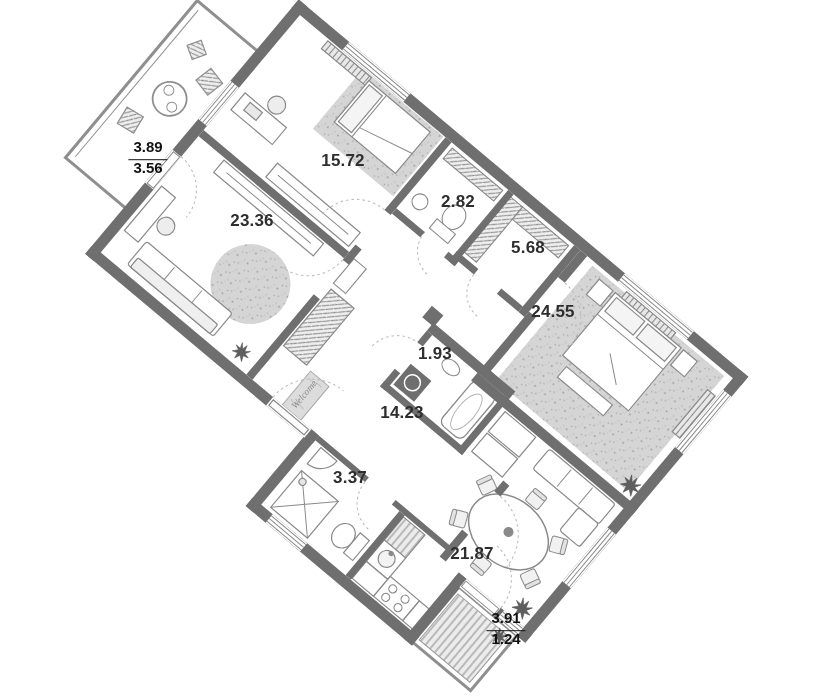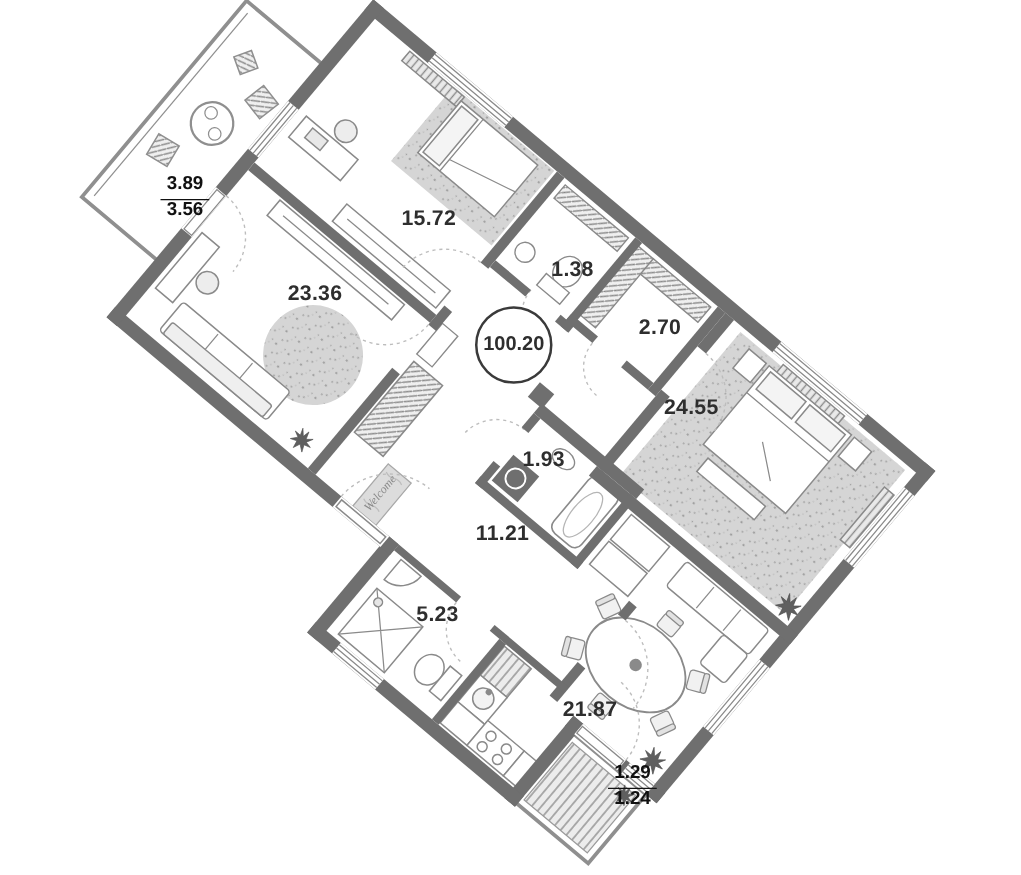--- a/index.html
+++ b/index.html
@@ -1,20 +1,20 @@
 <!DOCTYPE html>
 <html><head>
 <meta charset="utf-8">
 <style>
   html,body{margin:0;padding:0;background:#fff;}
   #stage{position:relative;width:817px;height:700px;background:#fff;overflow:hidden;
          font-family:"Liberation Sans",sans-serif;}
   svg{position:absolute;left:0;top:0;}
   .lbl{position:absolute;transform:translate(-50%,-50%);
-       font:600 17px "Liberation Sans",sans-serif;color:#2e2e2e;letter-spacing:.2px;white-space:nowrap;margin-top:14px;}
+       font:600 17px "Liberation Sans",sans-serif;color:#2e2e2e;letter-spacing:.2px;white-space:nowrap;}
   .frac{position:absolute;transform:translate(-50%,-50%);text-align:center;
         font:600 15px "Liberation Sans",sans-serif;color:#111;line-height:1.12;}
   .frac .top{display:inline-block;border-bottom:1.6px solid #111;padding:0 5px 3px;}
   .frac .bot{display:block;}
   .badge{position:absolute;left:380px;top:245px;width:62px;height:62px;box-sizing:border-box;
          border:2.6px solid #3a3a3a;border-radius:50%;background:#fff;
          display:flex;align-items:center;justify-content:center;
          font:600 16px "Liberation Sans",sans-serif;color:#2e2e2e;}
 </style>
 </head>
@@ -286,31 +286,28 @@
     </g>
   </g>
 </svg>
 
   <div class="frac" style="left:148px;top:158px">
     <span class="top">3.89</span>
     <span class="bot">3.56</span>
   </div>
 
   <div class="lbl" style="left:343px;top:161px">15.72</div>
-  <div class="lbl" style="left:458px;top:202px">1.38</div>
-  <div class="lbl" style="left:528px;top:248px">2.70</div>
+  <div class="lbl" style="left:458px;top:202px">2.82</div>
+  <div class="lbl" style="left:528px;top:248px">5.68</div>
   <div class="lbl" style="left:553px;top:312px">24.55</div>
   <div class="lbl" style="left:252px;top:221px">23.36</div>
   <div class="lbl" style="left:435px;top:354px">1.93</div>
-  <div class="lbl" style="left:402px;top:413px">11.21</div>
-  <div class="lbl" style="left:350px;top:478px">5.23</div>
+  <div class="lbl" style="left:402px;top:413px">14.23</div>
+  <div class="lbl" style="left:350px;top:478px">3.37</div>
   <div class="lbl" style="left:472px;top:554px">21.87</div>
 
-  <div class="badge">
-    <span>100.20</span>
-  </div>
 
   <div class="frac" style="left:506px;top:629px">
-    <span class="top">1.29</span>
+    <span class="top">3.91</span>
     <span class="bot">1.24</span>
   </div>
 
 </div>
 
 </body></html>

